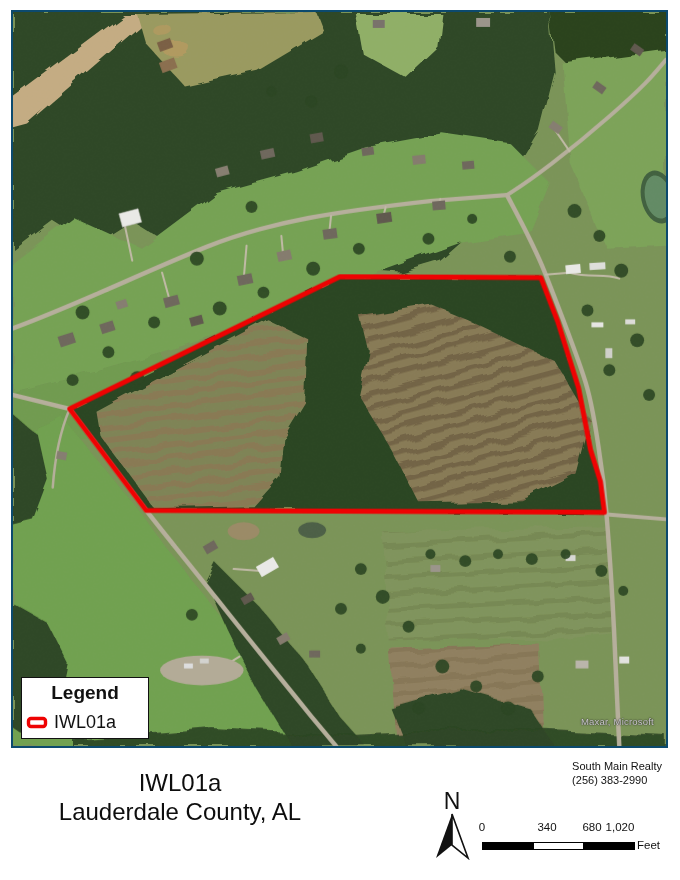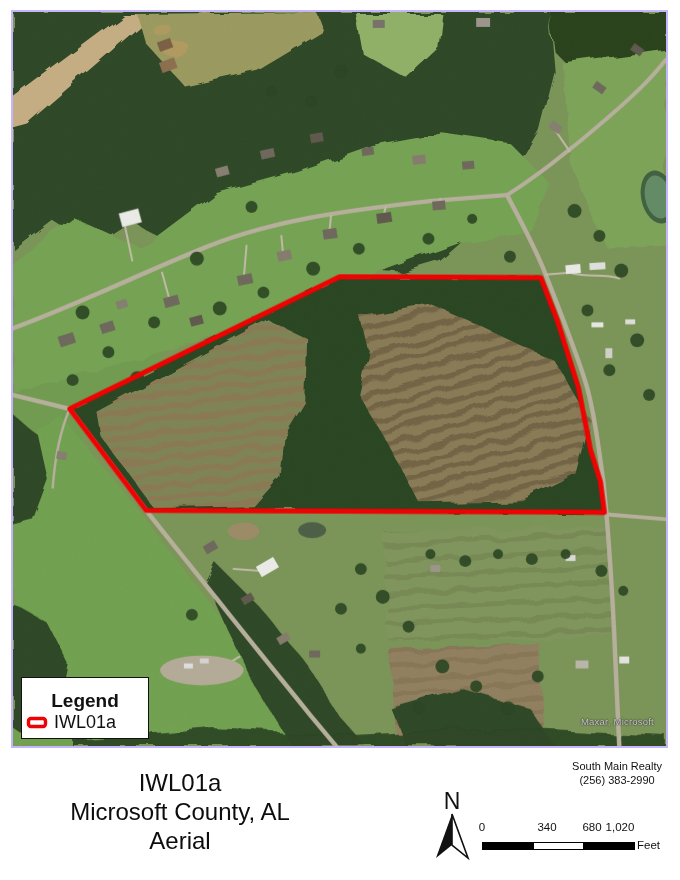--- a/index.html
+++ b/index.html
@@ -3,39 +3,39 @@
 <meta charset="utf-8">
 <style>
   html,body{margin:0;padding:0;}
   body{
     width:680px;height:880px;position:relative;background:#ffffff;
     font-family:"Liberation Sans", sans-serif;color:#111;overflow:hidden;
   }
   
   .map-frame{
     position:absolute;left:11px;top:10px;width:657px;height:738px;
-    border:2px solid #c4b5fd;box-sizing:border-box;background:#7a9357;overflow:hidden;
+    border:2px solid #0c4a6e;box-sizing:border-box;background:#7a9357;overflow:hidden;
   }
   .map-frame svg.scene{position:absolute;left:0;top:0;width:100%;height:100%;display:block;}
   .attribution{
     position:absolute;left:568px;top:704px;font-size:9.5px;letter-spacing:.2px;
     color:#cbcbcb;text-shadow:0 0 2px #2c2c2c,0 0 1px #2c2c2c;white-space:nowrap;
   }
   
   .legend{
     position:absolute;left:21px;top:677px;width:128px;height:62px;background:#fff;
     border:1.6px solid #111;box-sizing:border-box;z-index:5;
   }
-  .legend-title{font-size:19px;font-weight:bold;text-align:center;margin-top:12px;}
+  .legend-title{font-size:19px;font-weight:bold;text-align:center;margin-top:4px;}
   .legend-row{position:absolute;left:4px;bottom:5px;display:flex;align-items:center;}
   .legend-row .label{font-size:18px;margin-left:6px;}
   
   .map-title{position:absolute;left:10px;top:768px;width:340px;text-align:center;
     font-size:24px;line-height:29px;color:#0d0d0d;}
-  .contact{position:absolute;right:18px;top:760px;text-align:center;font-size:11px;line-height:13.5px;}
+  .contact{position:absolute;right:18px;top:760px;text-align:left;font-size:11px;line-height:13.5px;}
   .north{position:absolute;left:430px;top:784px;width:44px;height:76px;}
   .scalebar{position:absolute;left:470px;top:820px;width:210px;height:40px;font-size:11.5px;}
   .scalebar .tick{position:absolute;top:1px;width:60px;text-align:center;}
   .scalebar .bar{position:absolute;top:22px;left:12px;width:153px;height:8px;}
   .scalebar .seg{position:absolute;top:0;height:8px;box-sizing:border-box;}
   .scalebar .unit{position:absolute;left:167px;top:19px;}
 </style>
 </head>
 <body>
 
@@ -236,22 +236,21 @@
   <div class="legend-row">
     <svg width="22" height="13" viewBox="0 0 22 13">
       <rect x="2.5" y="2.5" width="17" height="8" rx="2.5" fill="#ffffff" stroke="#ee0202" stroke-width="3.4"></rect>
     </svg>
     <span class="label">IWL01a</span>
   </div>
 </div>
 
 <div class="map-title">
   <div>IWL01a</div>
-  <div>Microsoft County, AL</div>
-  <div>Aerial</div>
+  <div>Lauderdale County, AL</div>
 </div>
 
 <div class="contact">
   <div>South Main Realty</div>
   <div>(256) 383-2990</div>
 </div>
 
 <svg class="north" viewBox="0 0 44 76">
   <text x="22" y="25" text-anchor="middle" font-size="23" fill="#111" font-family="Liberation Sans, sans-serif">N</text>
   <path d="M22,30 L6,74 L22,61 Z" fill="#111"></path>

